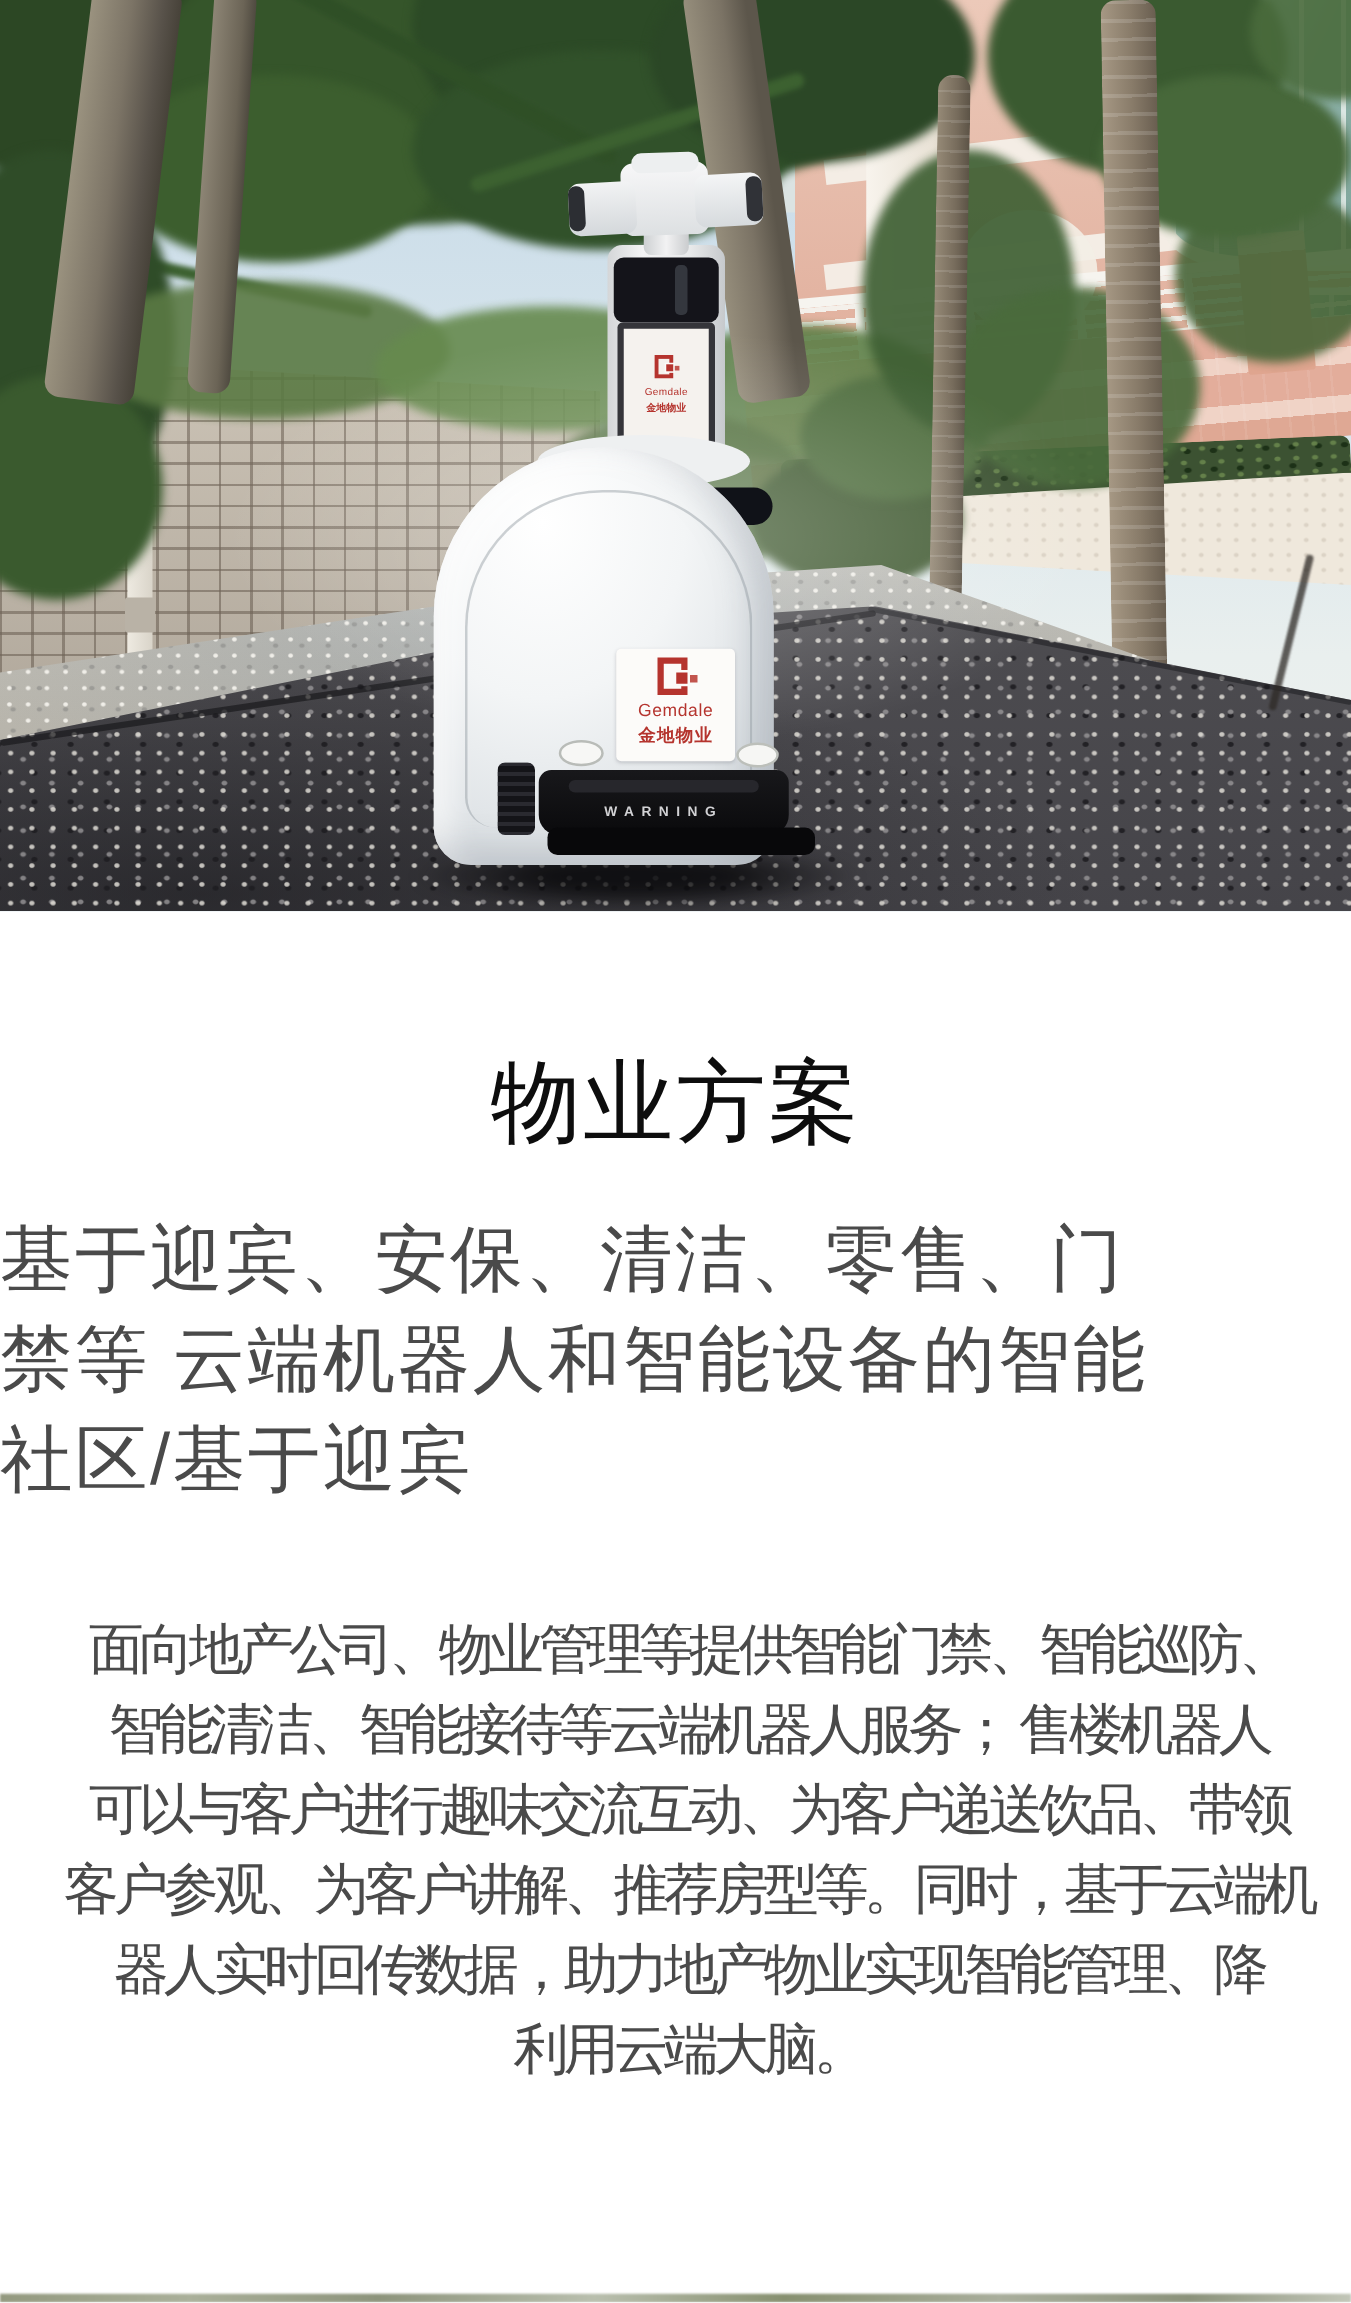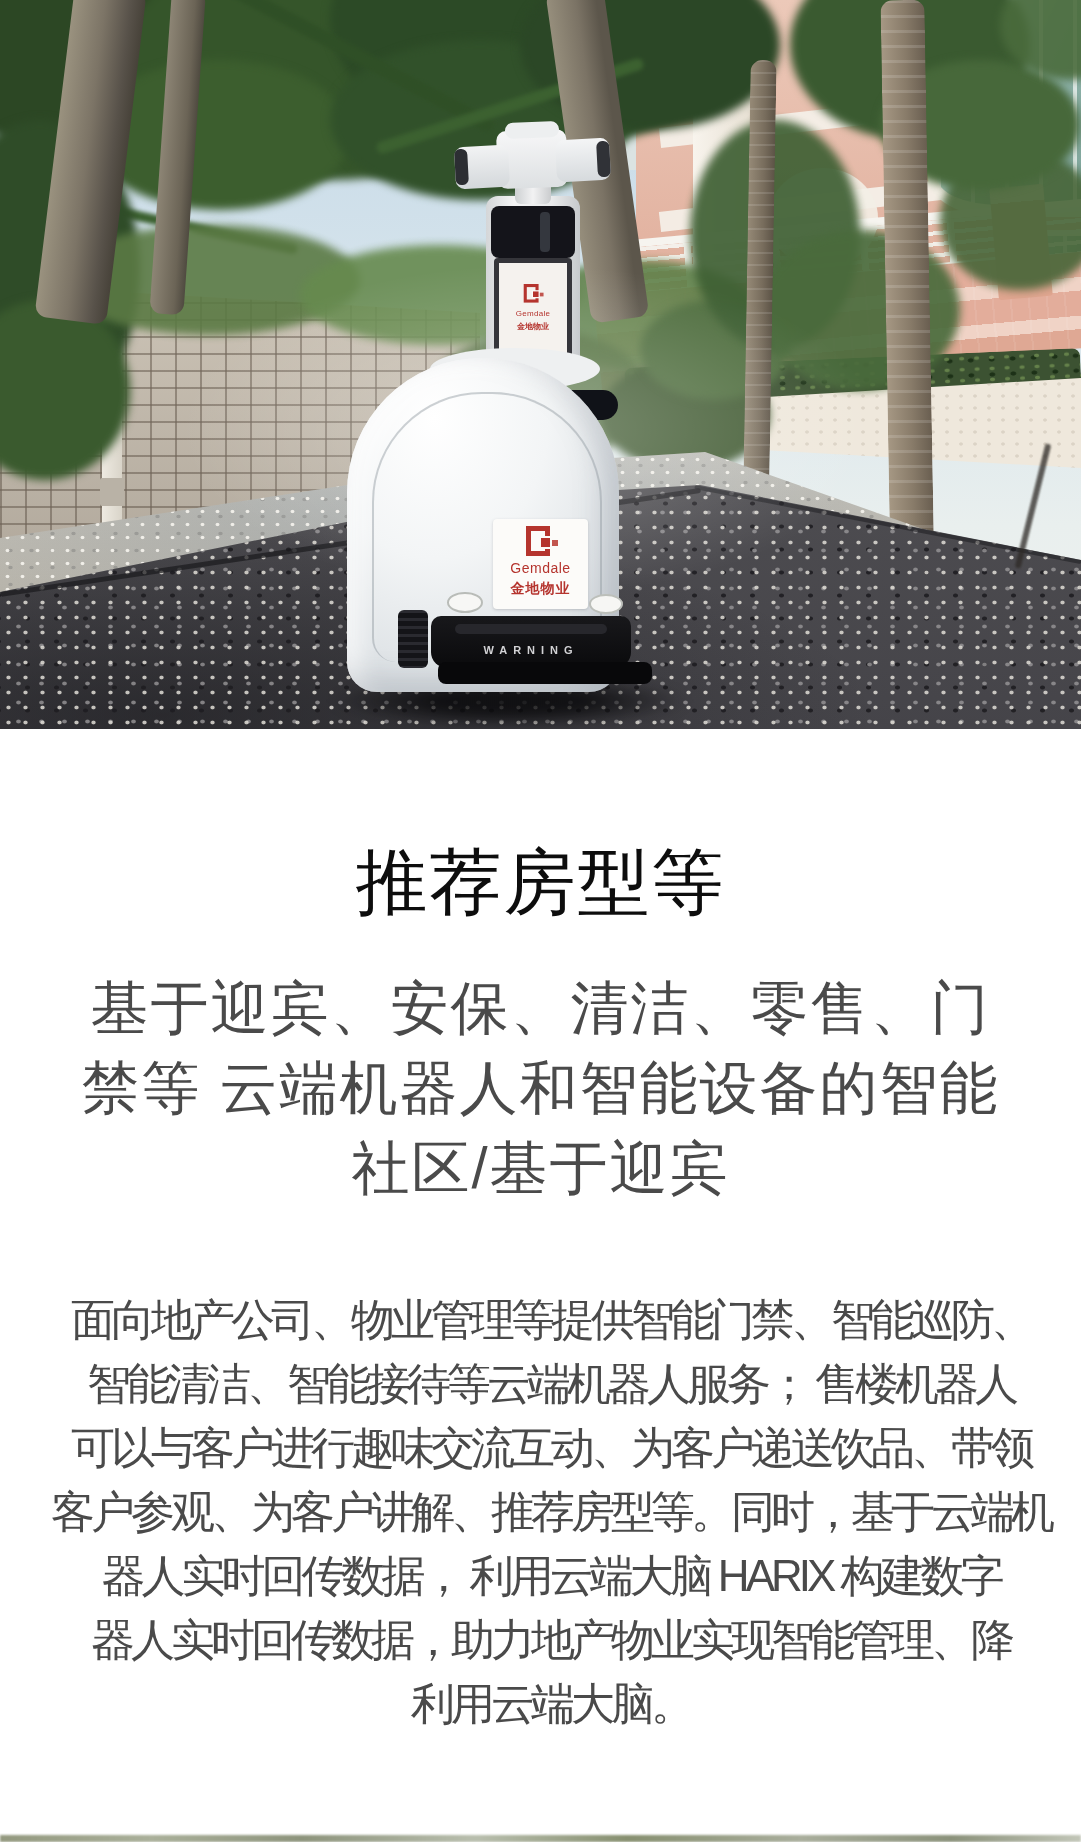--- a/index.html
+++ b/index.html
@@ -147,21 +147,21 @@
         background:linear-gradient(180deg,#18181b,#0a0a0c);}
   .slot{left:455px;top:624px;width:152px;height:10px;border-radius:5px;background:#27272c;}
   .warning{left:431px;top:644px;width:200px;text-align:center;font-size:11px;letter-spacing:6px;
         color:#d2d2d5;font-weight:bold;}
   .bumper{left:438px;top:662px;width:214px;height:22px;border-radius:8px;background:#08080a;}
   .vent{left:398px;top:610px;width:30px;height:58px;border-radius:6px;
         background:repeating-linear-gradient(180deg,#2a2a30 0 3px,rgba(0,0,0,0) 3px 8px),#141418;}
   
   .title{position:absolute;left:0;top:840px;width:1081px;margin:0;text-align:center;
         font-size:72px;line-height:84px;font-weight:500;color:#0d0d0d;letter-spacing:2px;}
-  .subtitle{position:absolute;left:0;top:968px;width:1081px;text-align:center;color:#4a4a4a;}
+  .subtitle{position:absolute;left:0;top:968px;width:1081px;color:#4a4a4a;}
   .s-line{font-size:58px;line-height:80px;letter-spacing:2px;white-space:nowrap;}
   .bodytx{position:absolute;left:0;top:1288px;width:1081px;text-align:center;color:#4a4a4a;}
   .b-line{font-size:44px;line-height:64px;letter-spacing:-4px;white-space:nowrap;margin-left:21px;}
   .next-strip{position:absolute;left:0;top:1835px;width:1081px;height:7px;filter:blur(1px);
         background:linear-gradient(90deg,#93997f,#aab09a 14%,#8d947c 28%,#b9bfae 44%,#879070 58%,#a9ae9c 74%,#8b927b 88%,#c2c6b8 100%);}
 </style>
 </head>
 <body>
 
 <div class="page">
@@ -264,32 +264,31 @@
     </div>
     <div class="lightL"></div>
     <div class="lightR"></div>
     <div class="vent"></div>
     <div class="grille"></div>
     <div class="slot"></div>
     <div class="warning">WARNING</div>
     <div class="bumper"></div>
   </section>
 
-  <h1 class="title">推荐房型等</h1>
+  <h1 class="title">物业方案</h1>
 
   <div class="subtitle">
     <div class="s-line">基于迎宾、安保、清洁、零售、门</div>
     <div class="s-line">禁等 云端机器人和智能设备的智能</div>
     <div class="s-line">社区/基于迎宾</div>
   </div>
 
   <div class="bodytx">
     <div class="b-line">面向地产公司、物业管理等提供智能门禁、智能巡防、</div>
     <div class="b-line">智能清洁、智能接待等云端机器人服务； 售楼机器人</div>
     <div class="b-line">可以与客户进行趣味交流互动、为客户递送饮品、带领</div>
     <div class="b-line">客户参观、为客户讲解、推荐房型等。同时，基于云端机</div>
-    <div class="b-line">器人实时回传数据， 利用云端大脑 HARIX 构建数字</div>
     <div class="b-line">器人实时回传数据，助力地产物业实现智能管理、降</div>
     <div class="b-line">利用云端大脑。</div>
   </div>
 
   <div class="next-strip"></div>
 </div>
 
 </body></html>

